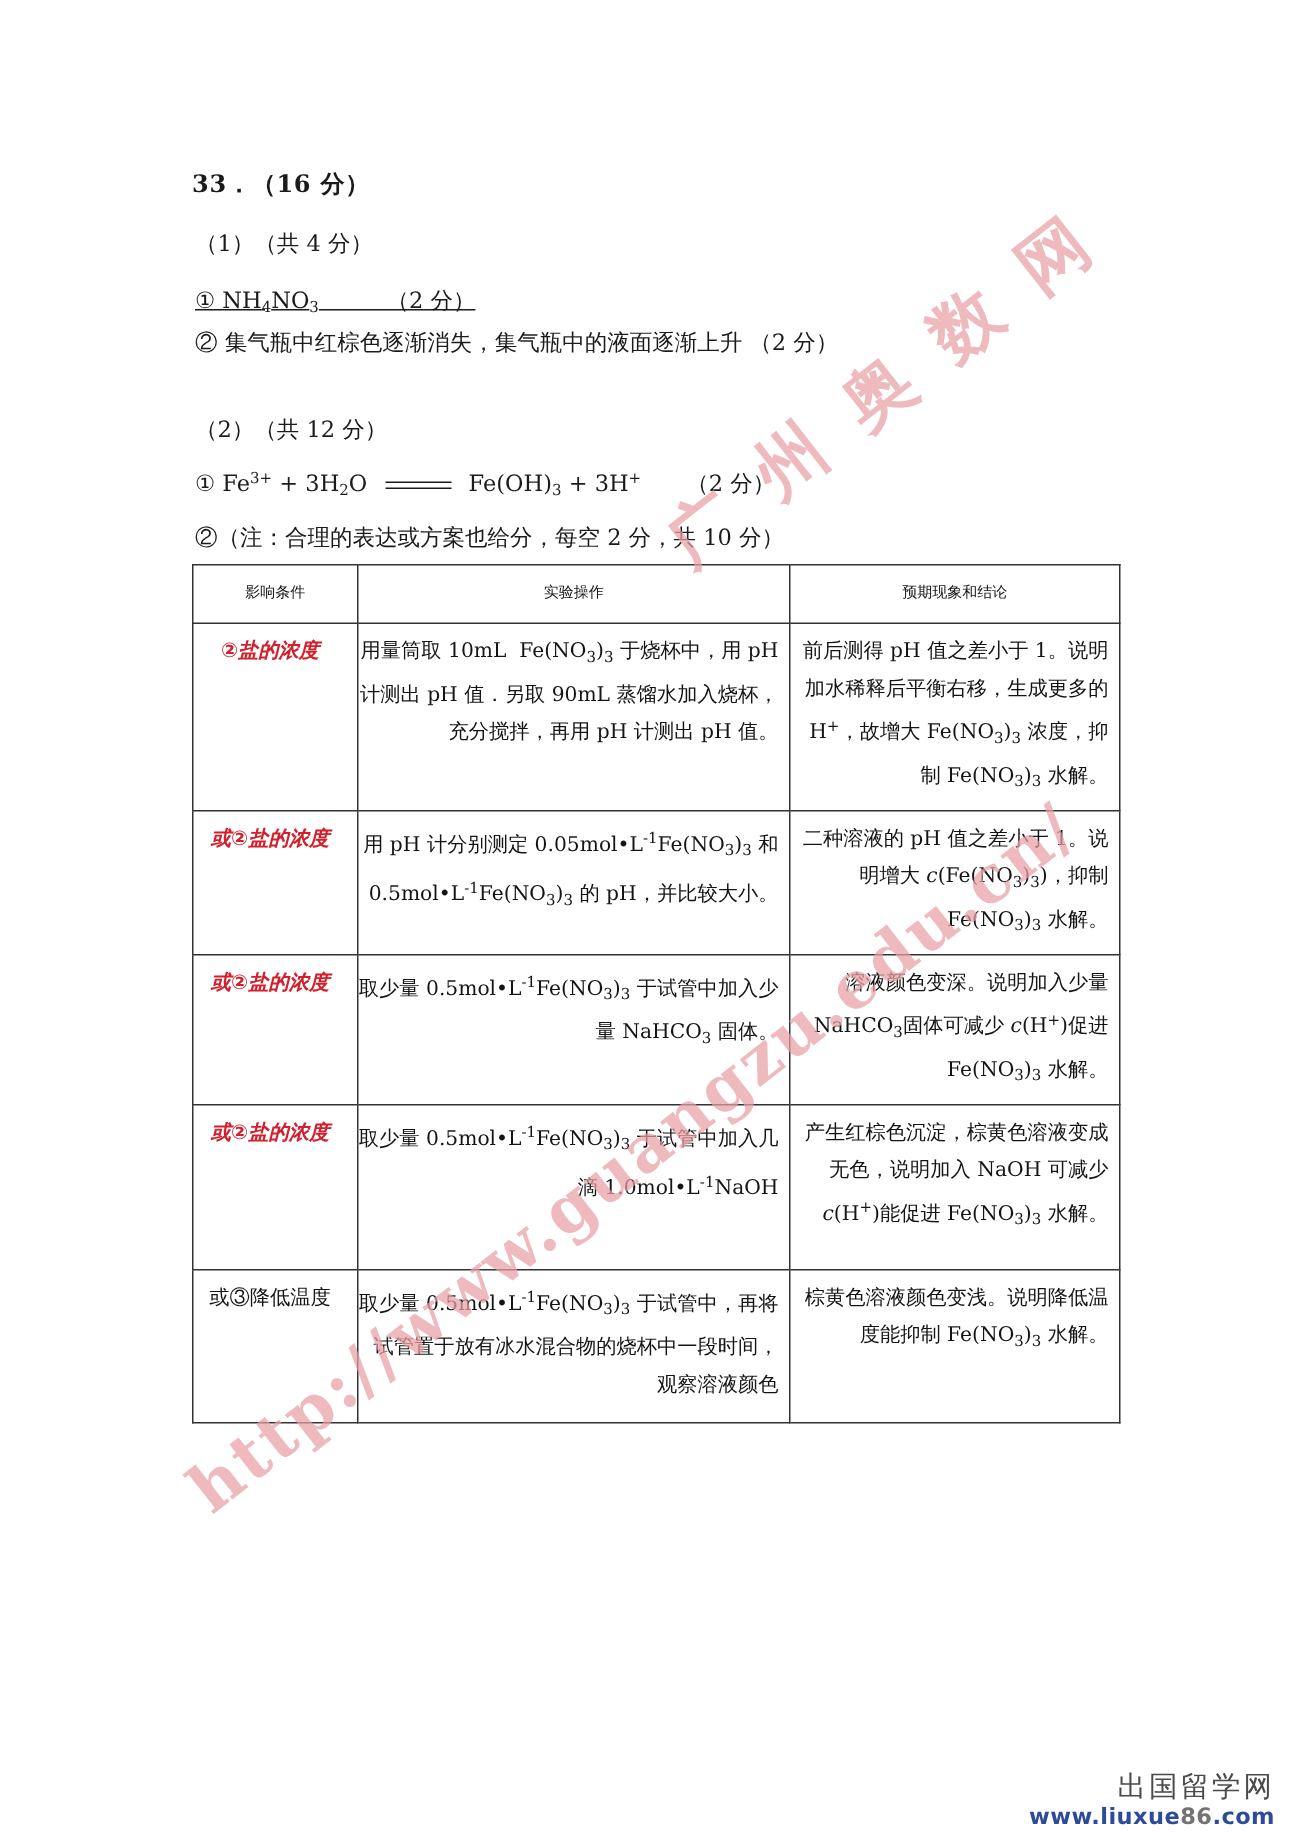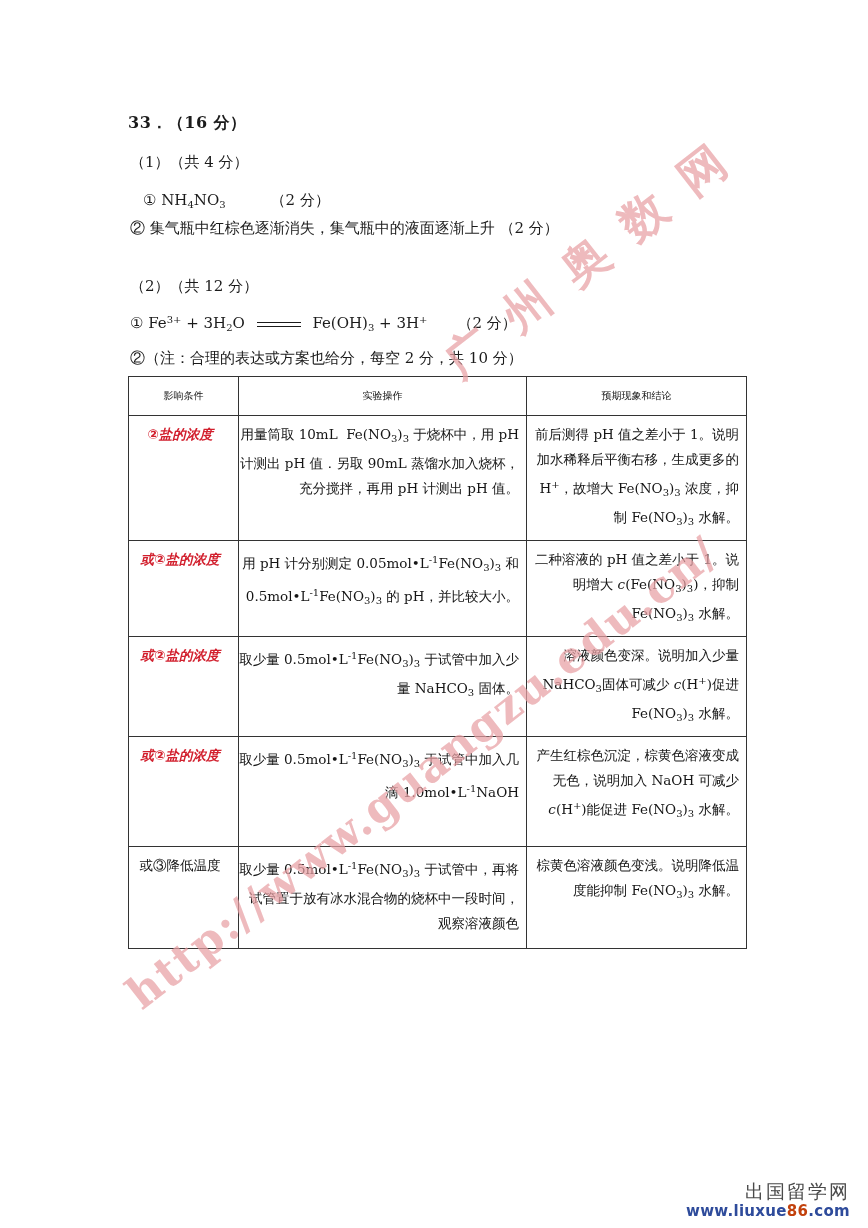--- a/index.html
+++ b/index.html
@@ -69,21 +69,21 @@
   }
   .line {
     position: absolute;
     font-family: "DejaVu Serif", "Liberation Serif", serif;
     font-size: 15px;
     line-height: 20px;
     white-space: nowrap;
   }
   .q-no { left: 128px; top: 113px; font-weight: bold; font-size: 16px; letter-spacing: .5px; }
   .l-p1 { left: 130px; top: 152px; }
-  .l-p1a { left: 143px; top: 190px; }
+  .l-p1a { left: 130px; top: 190px; text-decoration: underline; }
   .l-p1b { left: 130px; top: 218px; }
   .l-p2 { left: 130px; top: 276px; }
   .l-p2a { left: 130px; top: 287px; }
   .l-p2b { left: 130px; top: 320px; }
 
   sub { font-size: 10px; vertical-align: -3px; }
   sup { font-size: 10px; vertical-align: 5px; }
 
   .eqarrow {
     display: inline-block;
@@ -185,21 +185,21 @@
     text-align: right;
   }
   .footer-logo .url {
     font-family: "DejaVu Sans", "Liberation Sans", sans-serif;
     font-size: 15px;
     font-weight: bold;
     color: #2e4b9b;
     line-height: 18px;
     letter-spacing: .3px;
   }
-  .footer-logo .url .hl { color: #c2410c; }
+  .footer-logo .url .hl { color: #737373; }
 </style>
 </head>
 <body>
 
 <div class="page">
   <div class="page-inner">
 
     <div class="watermark-layer">
       <div class="wm-text wm-url">http://www.guangzu.edu.cn/</div>
       <div class="wm-text wm-cn">广 州 奥 数 网</div>

